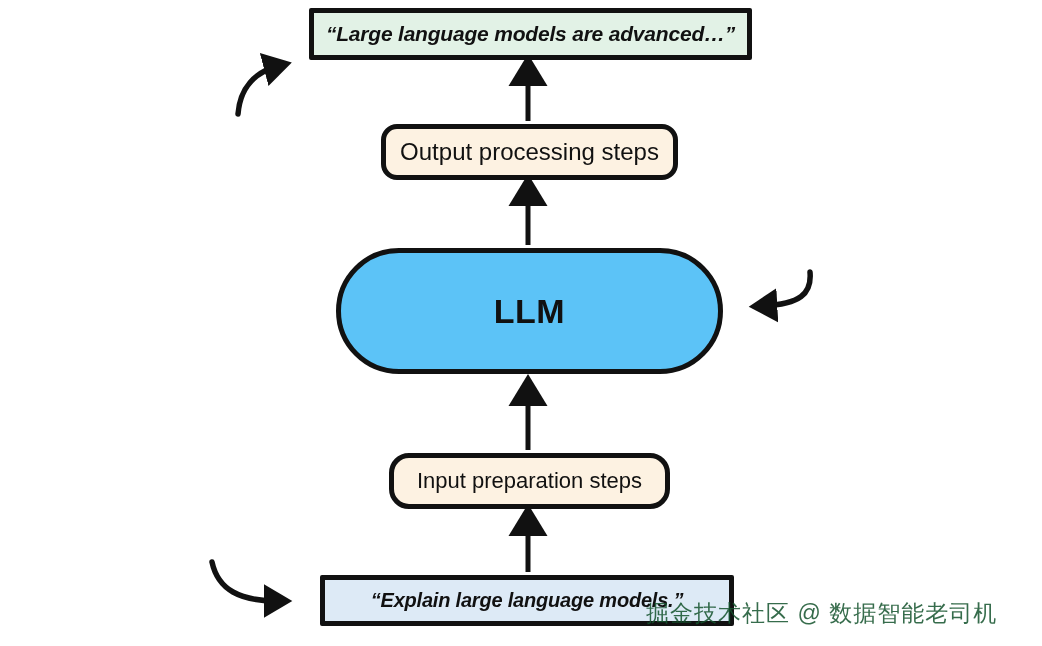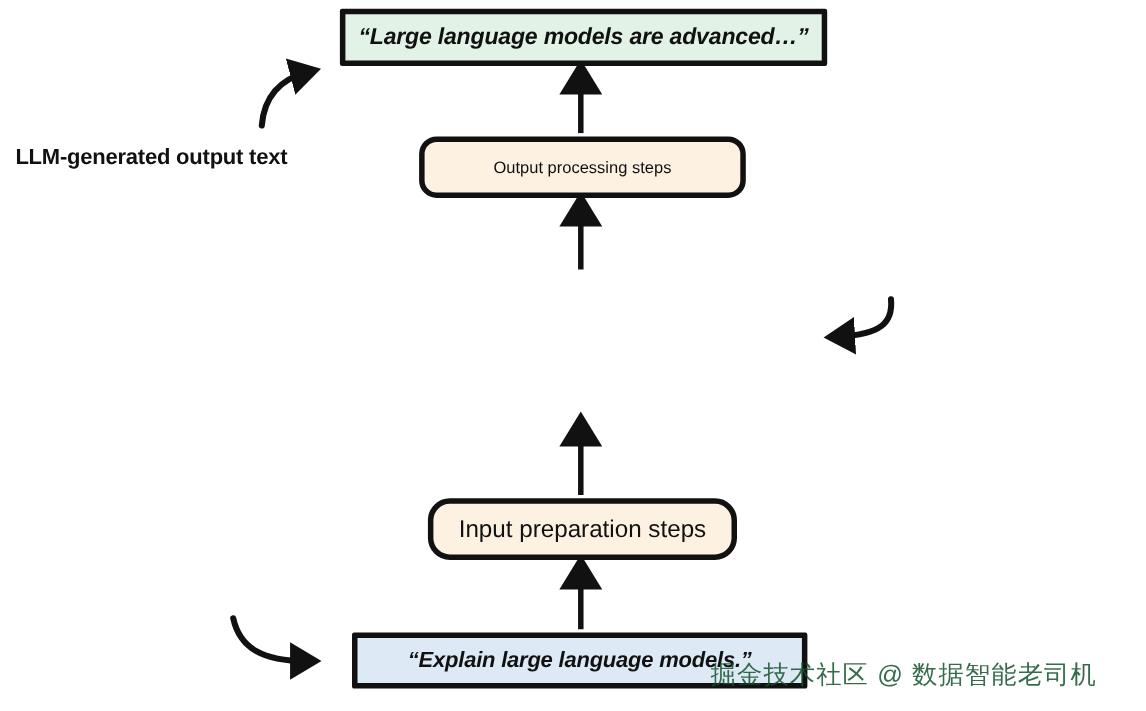--- a/index.html
+++ b/index.html
@@ -44,21 +44,21 @@
 
   
   #output-processing-box {
     left: 381px;
     top: 124px;
     width: 297px;
     height: 56px;
     background: #fdf2e2;
     border: 5px solid #111111;
     border-radius: 16px;
-    font-size: 15px;
+    font-size: 24px;
     font-weight: 400;
   }
   #input-preparation-box {
     left: 389px;
     top: 453px;
     width: 281px;
     height: 56px;
     background: #fdf2e2;
     border: 5px solid #111111;
     border-radius: 20px;
@@ -169,24 +169,24 @@
 
     <path d="M810,272 C812,294 800,304 763,306" fill="none" stroke="#111111" stroke-width="5.5" stroke-linecap="round" marker-end="url(#ah2)"></path>
 
     <path d="M212,562 C218,590 240,601 278,601" fill="none" stroke="#111111" stroke-width="5.5" stroke-linecap="round" marker-end="url(#ah2)"></path>
   </svg>
 
   <div class="node" id="output-text-box">“Large language models are advanced…”</div>
 
   <div class="node" id="output-processing-box">Output processing steps</div>
 
+  <div class="node" id="llm-box">LLM</div>
 
   <div class="node" id="input-preparation-box">Input preparation steps</div>
 
   <div class="node" id="input-text-box">“Explain large language models.”</div>
 
-  <div class="annotation" id="annotation-output">LLM-generated output text</div>
 
 
 
   <div id="watermark">掘金技术社区 @ 数据智能老司机</div>
 
 </div>
 
 </body></html>

